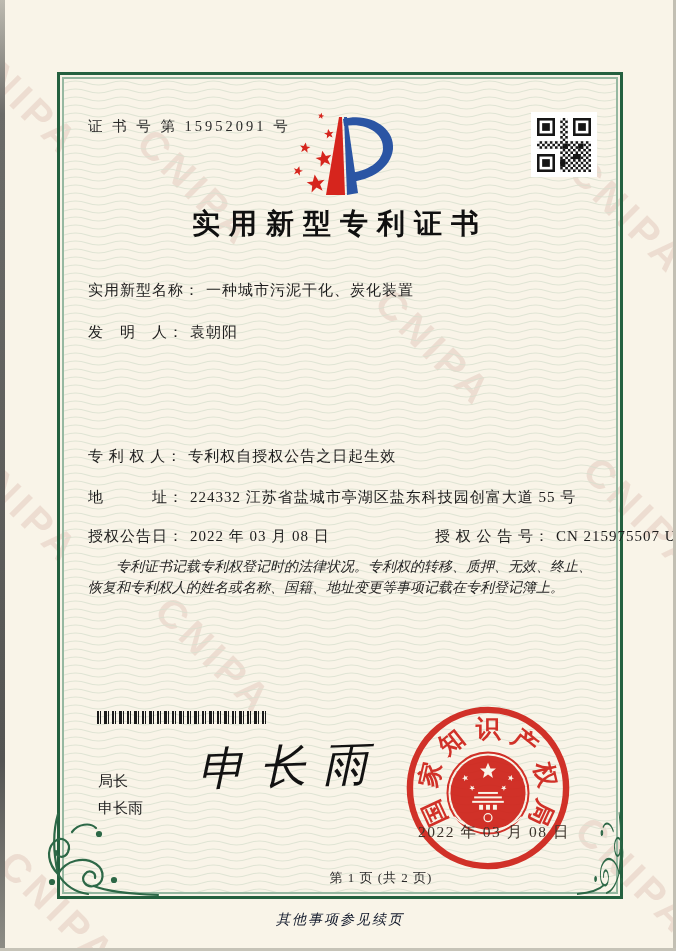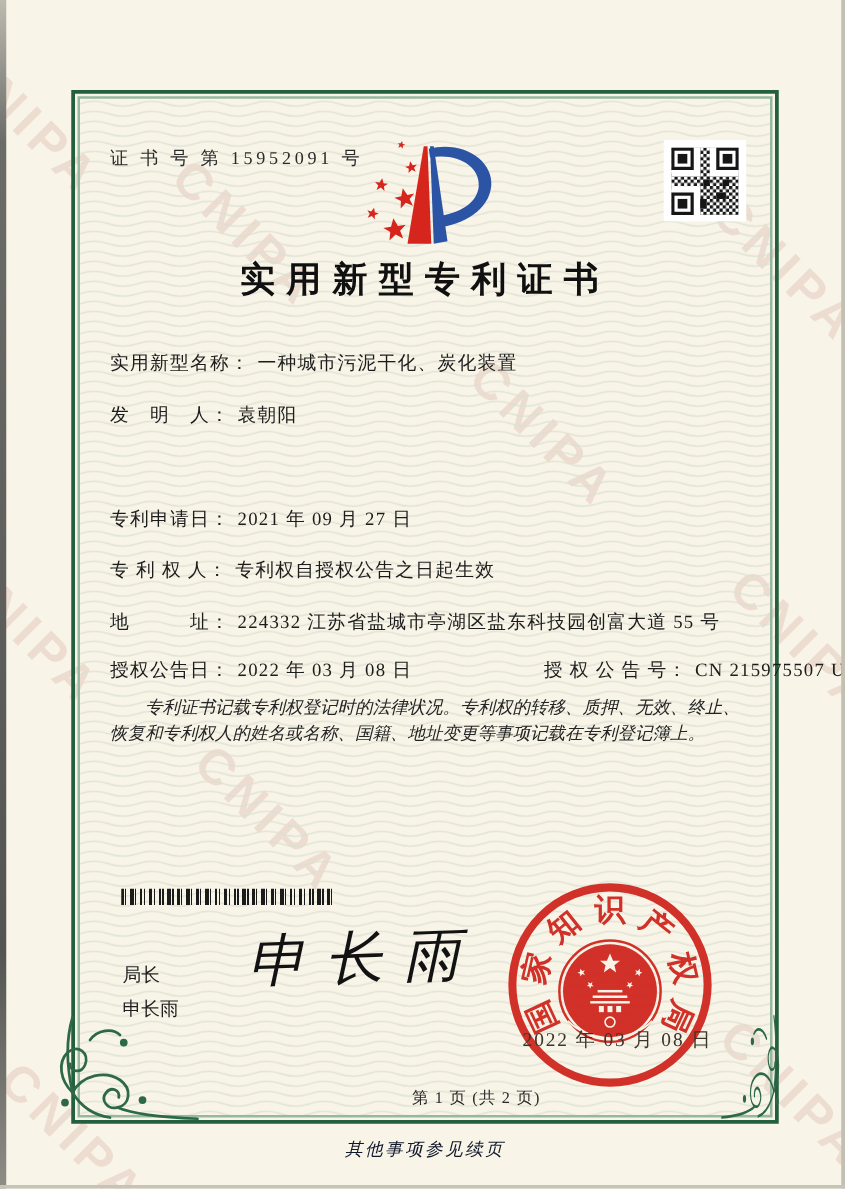--- a/index.html
+++ b/index.html
@@ -120,23 +120,20 @@
   </svg>
 
   <div class="title">实用新型专利证书</div>
 
   <div class="field-row" style="top:281px">
     <span class="flabel">实用新型名称：</span><span class="fvalue">一种城市污泥干化、炭化装置</span>
   </div>
   <div class="field-row" style="top:323px">
     <span class="flabel">发　明　人：</span><span class="fvalue">袁朝阳</span>
   </div>
-  <div class="field-row" style="top:406px">
-    <span class="flabel">专利申请日：</span><span class="fvalue">2021 年 09 月 27 日</span>
-  </div>
   <div class="field-row" style="top:447px">
     <span class="flabel">专 利 权 人：</span><span class="fvalue">专利权自授权公告之日起生效</span>
   </div>
   <div class="field-row" style="top:488px">
     <span class="flabel">地　　　址：</span><span class="fvalue">224332 江苏省盐城市亭湖区盐东科技园创富大道 55 号</span>
   </div>
   <div class="field-row" style="top:527px">
     <span class="flabel">授权公告日：</span><span class="fvalue">2022 年 03 月 08 日</span>
     <span class="grant-no" style="position:absolute">
       <span class="flabel">授 权 公 告 号：</span><span class="fvalue">CN 215975507 U</span>

